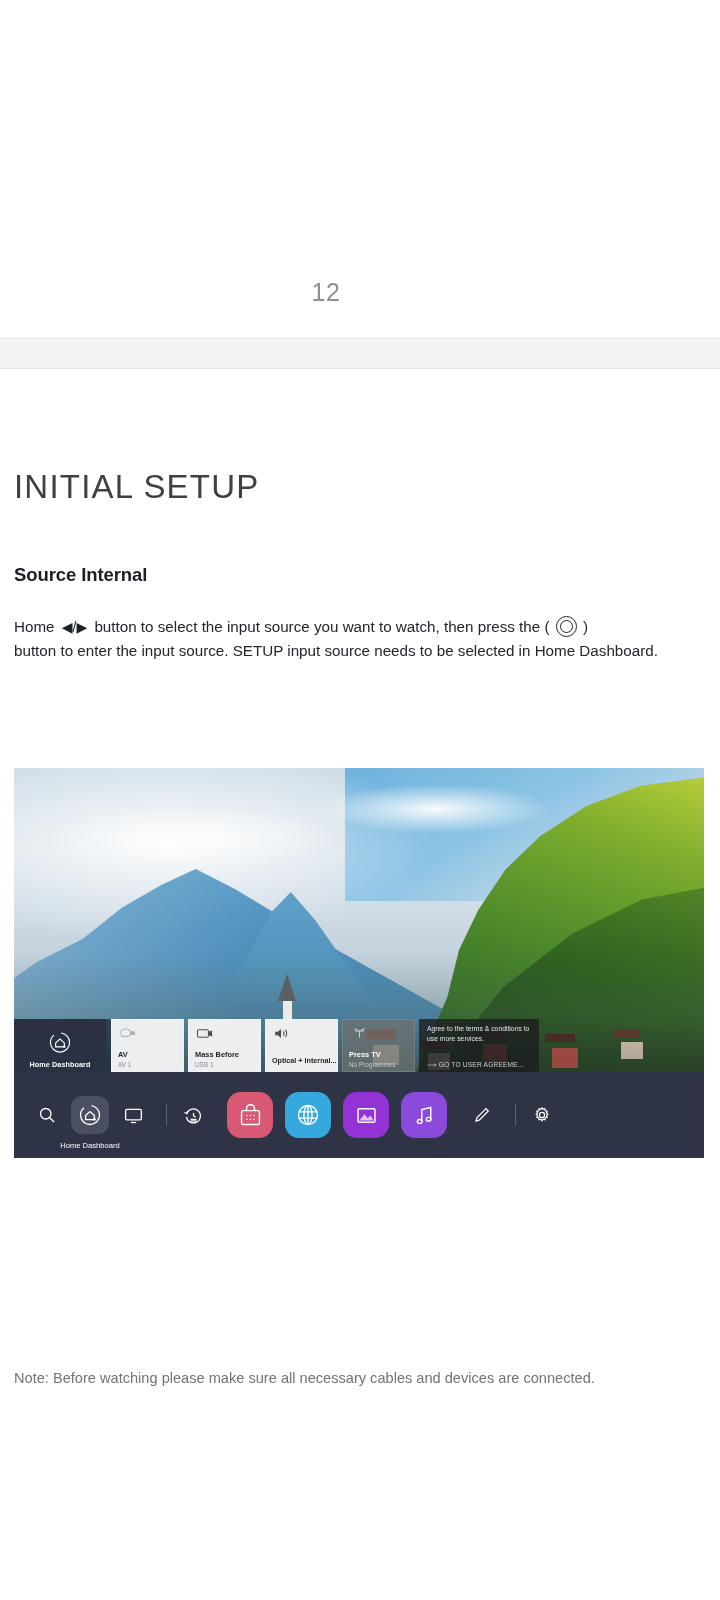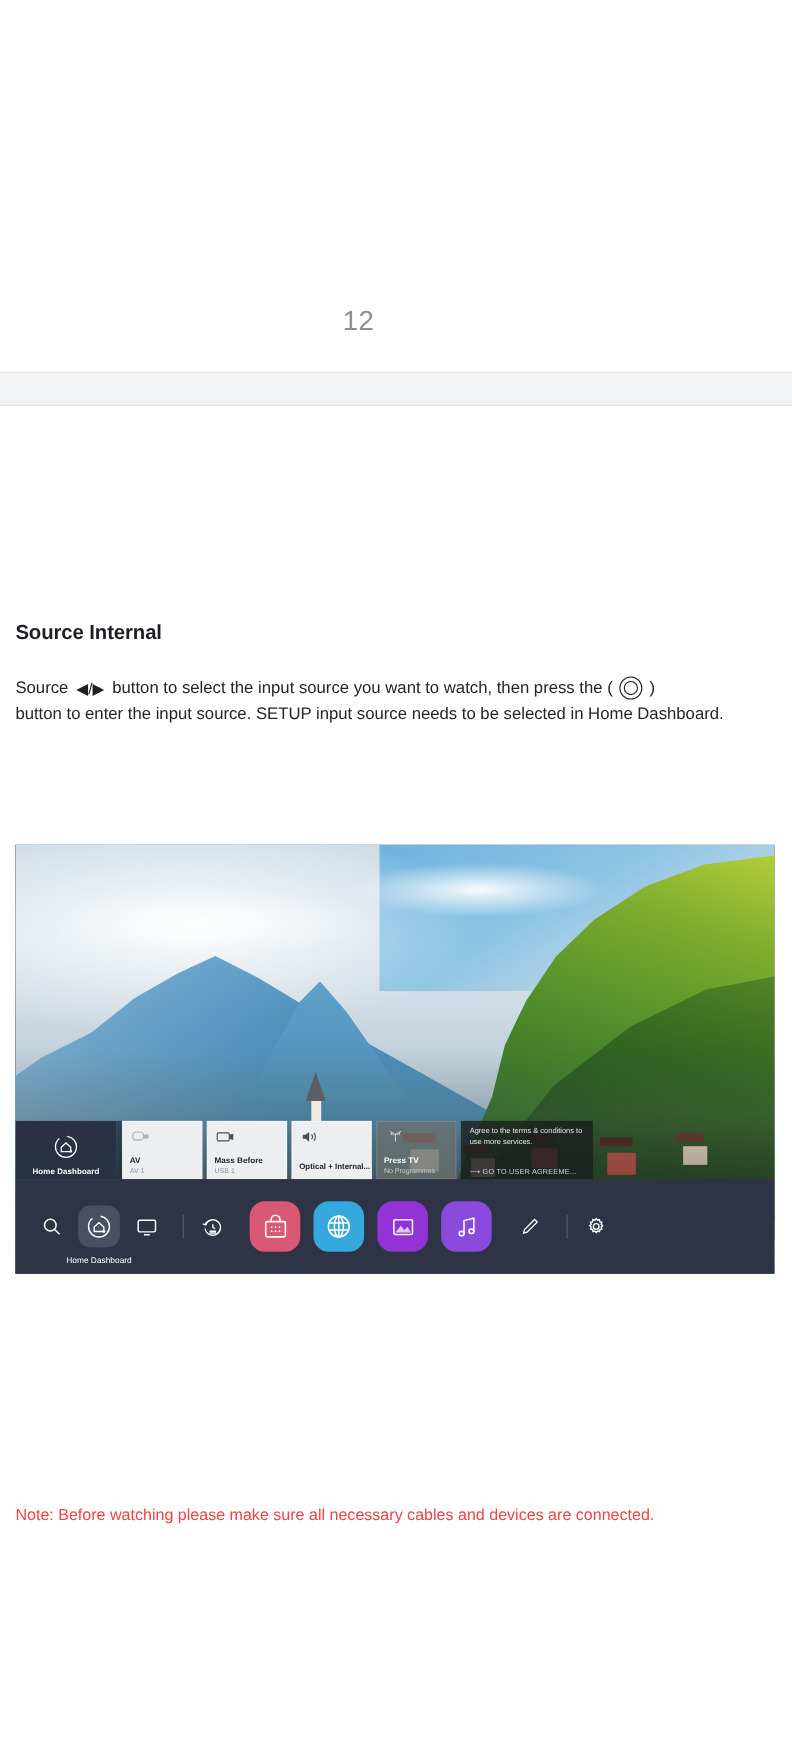--- a/index.html
+++ b/index.html
@@ -434,43 +434,44 @@
     flex: 0 0 auto;
   }
 
   
   .note {
     position: absolute;
     top: 1368px;
     left: 14px;
     width: 690px;
     font-size: 14.6px;
-    color: #ef4444;
+    color: #737373;
     line-height: 20px;
   }
 </style>
 </head>
 <body>
 
 <div class="page">
 
   <div class="page-number-zone">
     <div class="page-number">12</div>
   </div>
   <div class="top-rule"></div>
   <div class="gray-band"></div>
   <div class="band-rule"></div>
 
+  <div class="section-title">INITIAL SETUP</div>
   <div class="sub-title">Source Internal</div>
 
   <div class="instructions">
 
 
     <span class="line">
-      <span class="inl">Source</span>
+      <span class="inl">Home</span>
       <span class="inl arrow-pair">◀/▶</span>
       <span class="inl">button to select the input source you want to watch, then press the (</span>
       <span class="icon-ok inl">
         <span class="ring-o"></span><span class="ring-i"></span>
       </span>
       <span class="inl">)</span>
     </span>
 
     <span class="line">button to enter the input source. SETUP input source needs to be selected in Home Dashboard.</span>
   </div>

